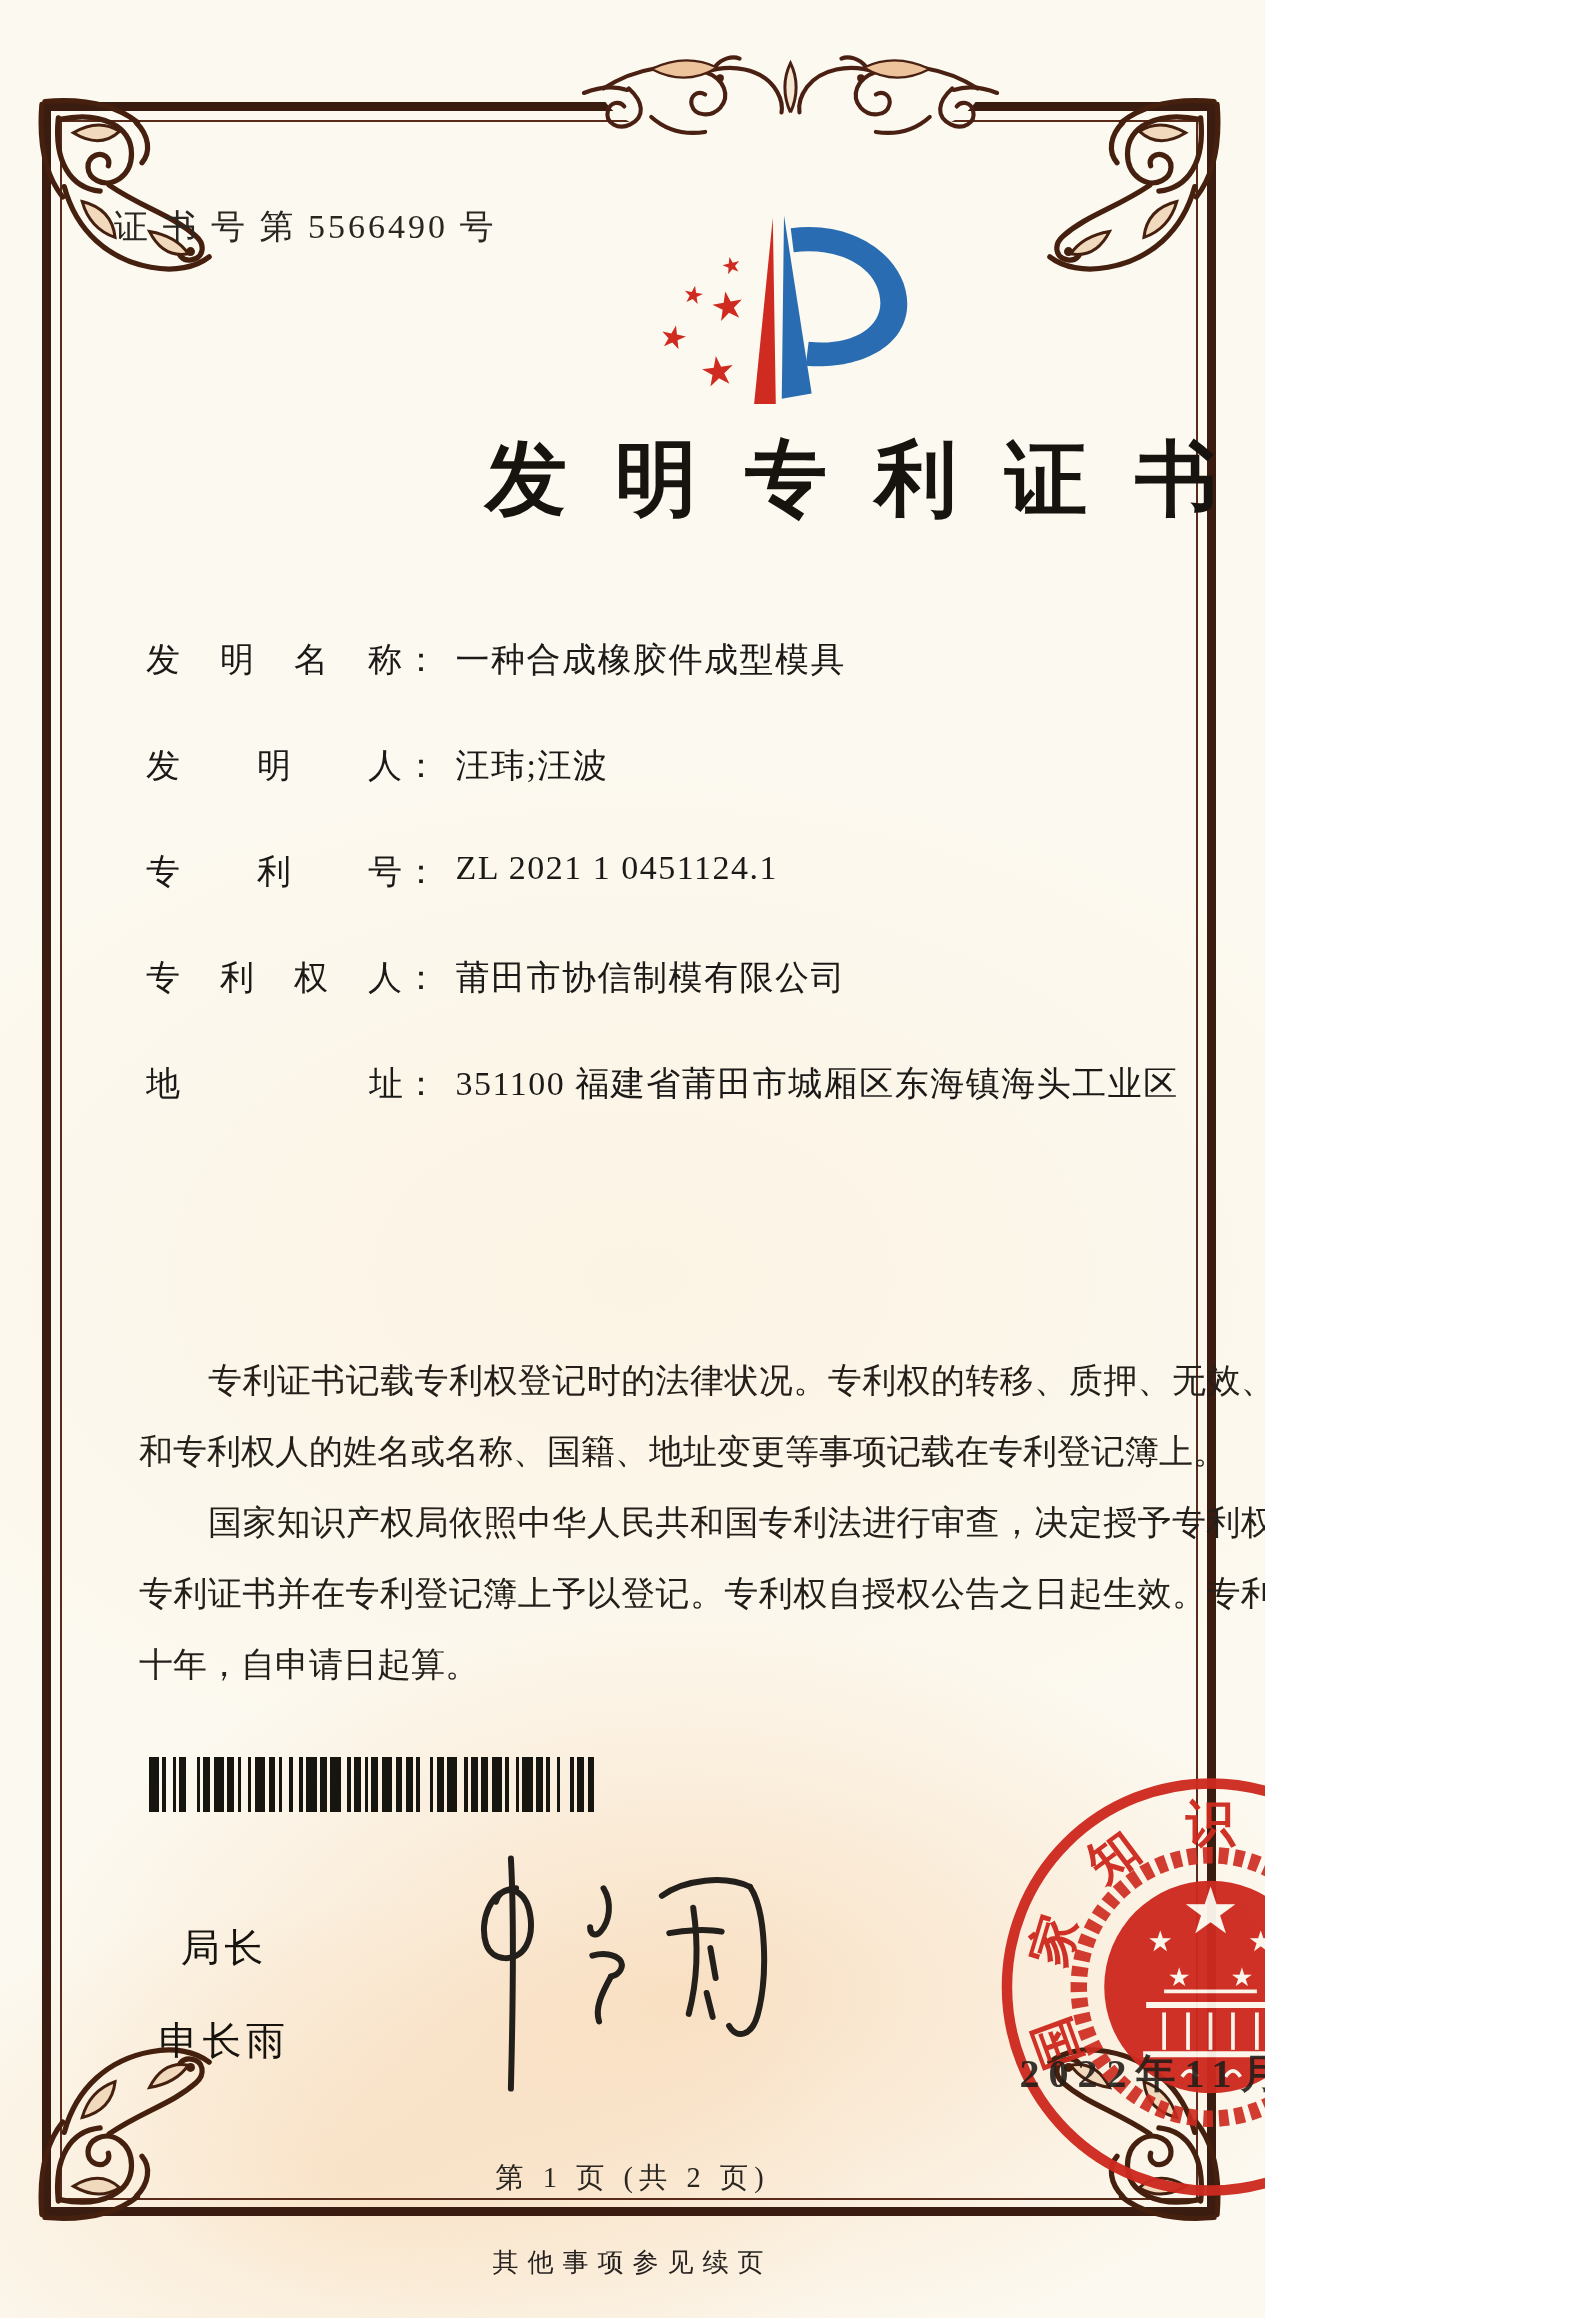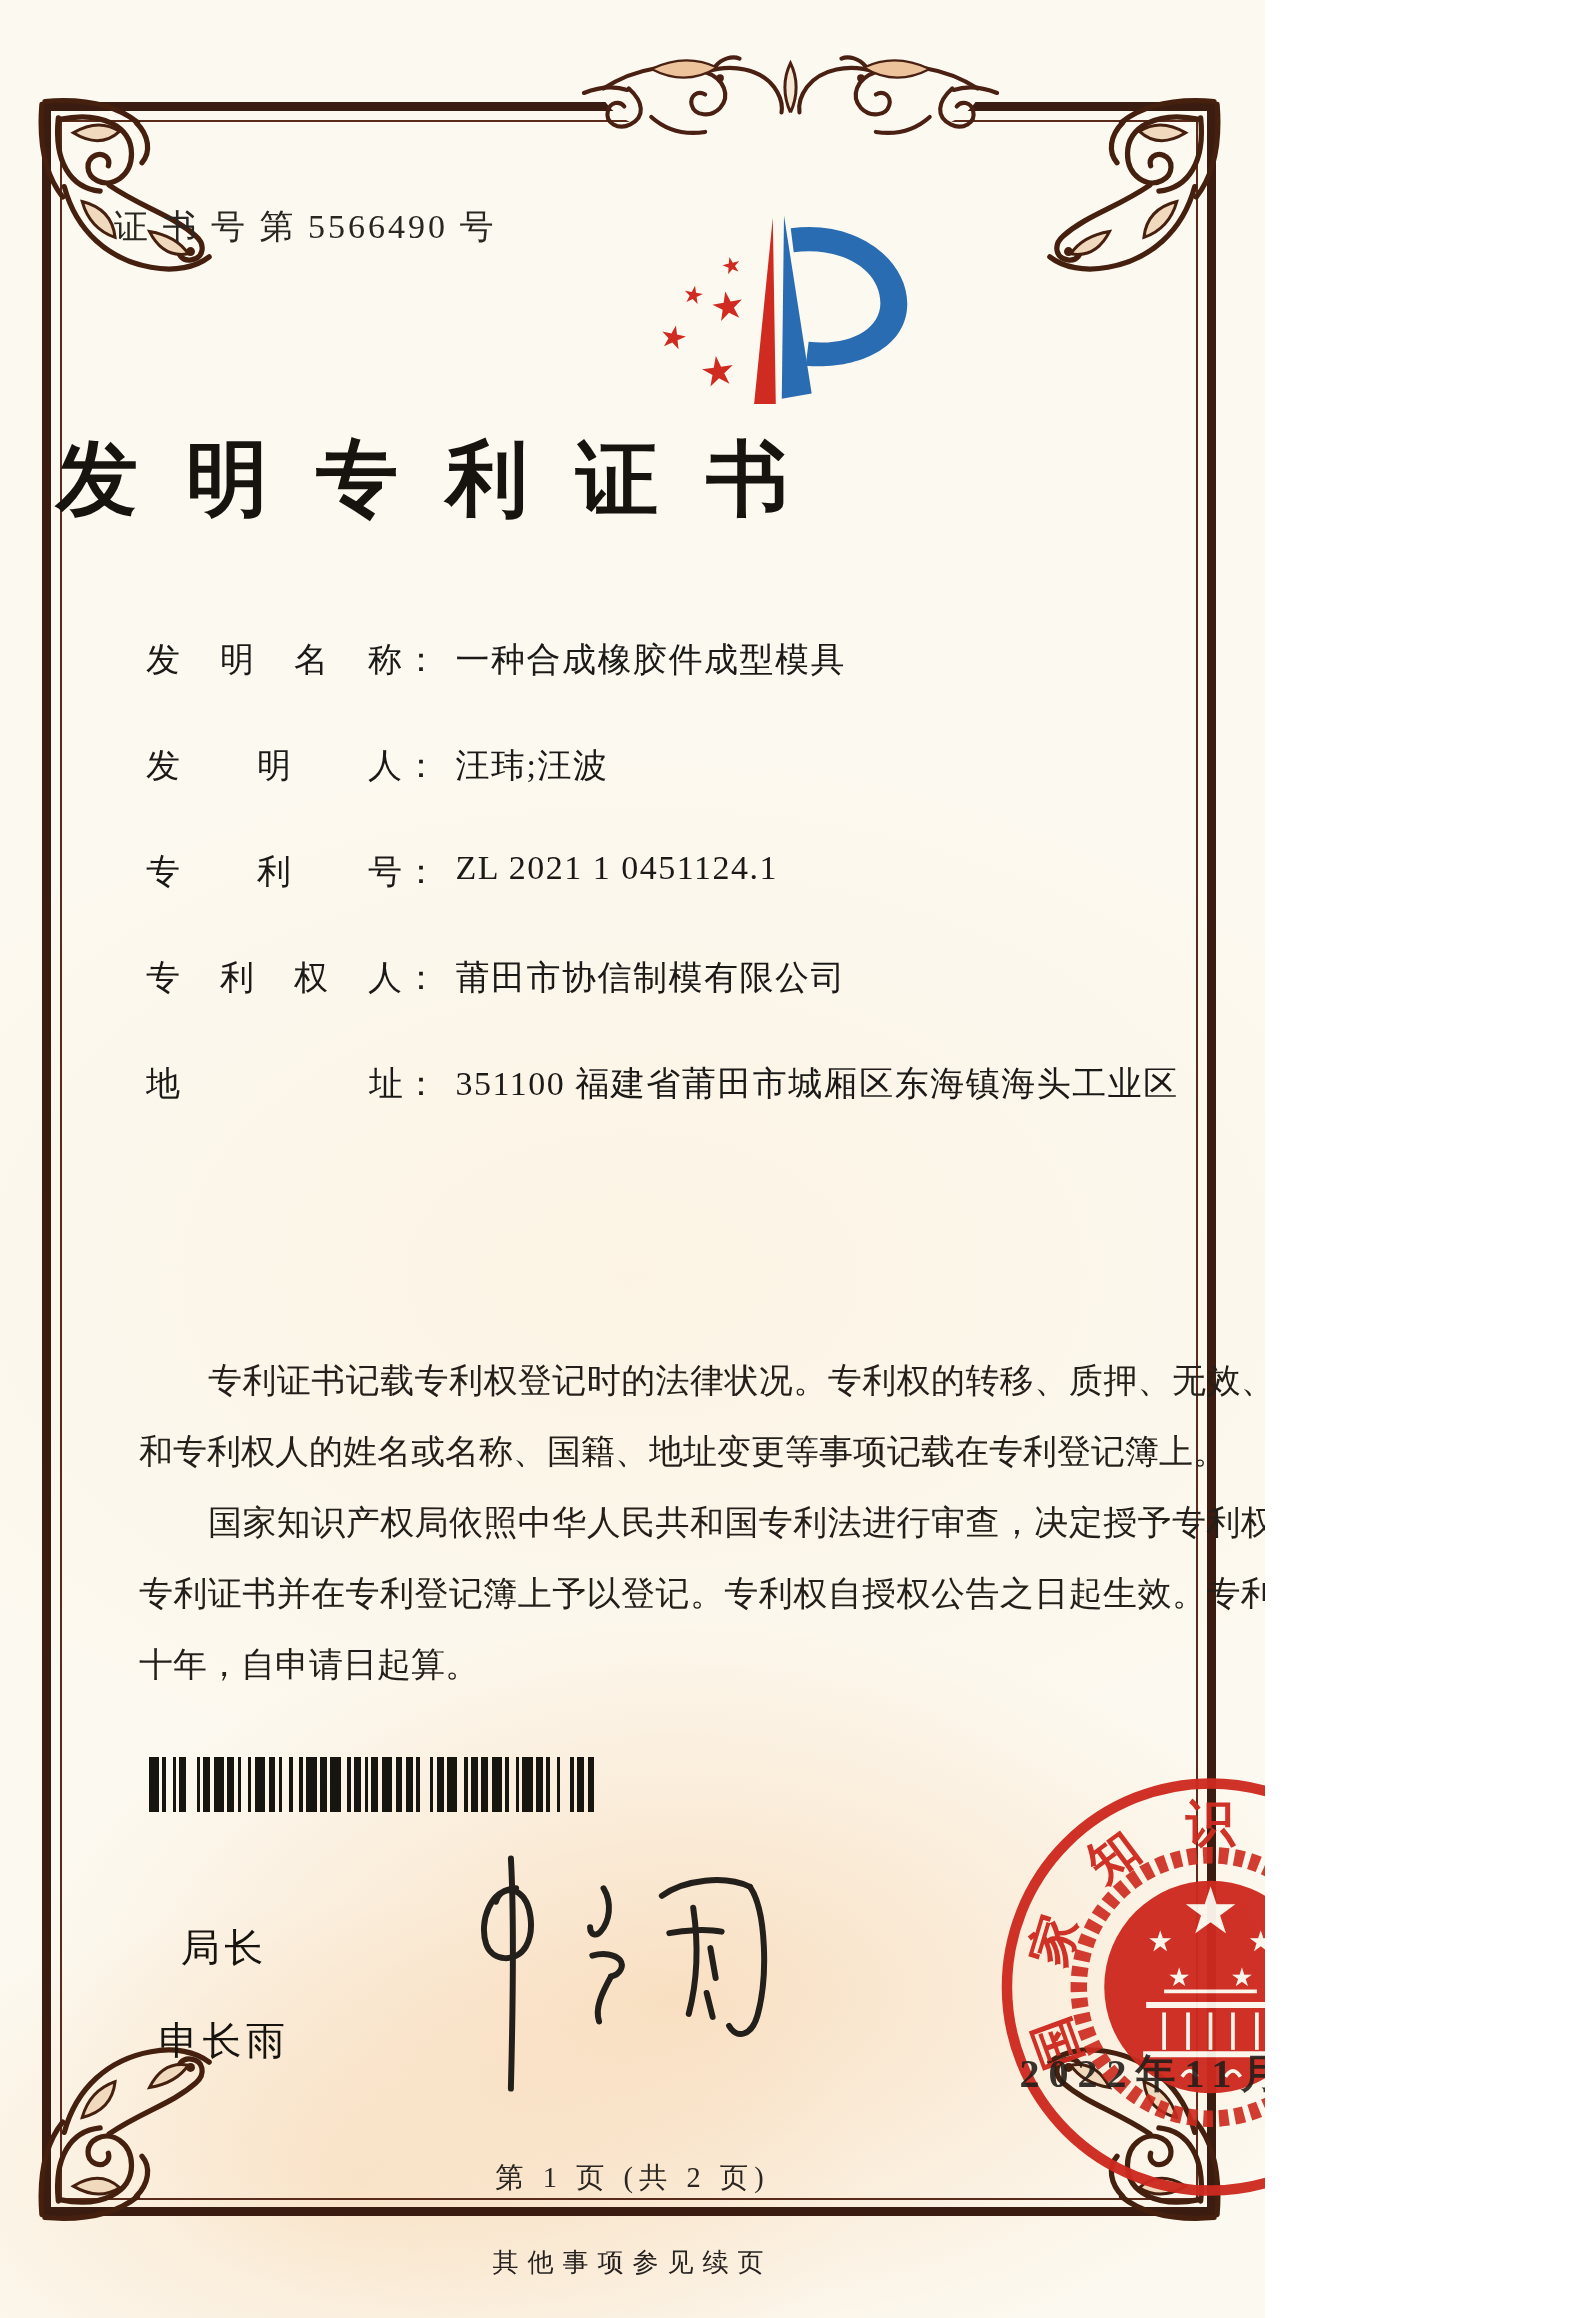--- a/index.html
+++ b/index.html
@@ -10,21 +10,21 @@
       radial-gradient(ellipse 935px 539px at 54% 86%, rgba(246,203,158,.55), rgba(246,203,158,0) 70%),
       radial-gradient(ellipse 711px 389px at 28% 94%, rgba(247,210,168,.45), rgba(247,210,168,0) 72%),
       radial-gradient(ellipse 1122px 711px at 50% 55%, rgba(252,238,216,.5), rgba(252,238,216,0) 75%),
       #fcf9f0;
   }
   .frame-outer{position:absolute;left:42px;top:102px;right:49px;bottom:103px;border:9.7px solid #3a1c10;}
   .frame-inner{position:absolute;left:60px;top:120px;right:67px;bottom:119px;border:2.2px solid #5a2a1a;}
   .cert-no{position:absolute;left:114px;top:204px;font-size:34px;letter-spacing:3px;color:#2a2723;}
   .logo{position:absolute;left:632px;top:182px;width:307px;height:254px;}
   .qr{position:absolute;left:1298px;top:211px;width:174px;height:174px;}
-  .title{position:absolute;left:0;right:0;top:425px;text-align:left;font-size:82px;font-weight:bold;
+  .title{position:absolute;left:0;right:0;top:425px;text-align:right;font-size:82px;font-weight:bold;
          letter-spacing:48px;padding-left:56px;color:#17140f;}
   .fields{position:absolute;left:146px;top:637px;right:112px;}
   .field-row{position:relative;height:106px;font-size:34px;white-space:nowrap;}
   .flabel{display:inline-block;vertical-align:top;}
   .fcolon{display:inline-block;vertical-align:top;}
   .fvalue{display:inline-block;vertical-align:top;margin-left:9px;letter-spacing:1.5px;}
   .grant-pair{position:absolute;left:670px;top:0;}
   .paras{position:absolute;left:139px;top:1345px;width:1308px;font-size:34px;line-height:71px;
          text-align:justify;color:#241f1a;}
   .paras p{margin:0;text-indent:69px;}

